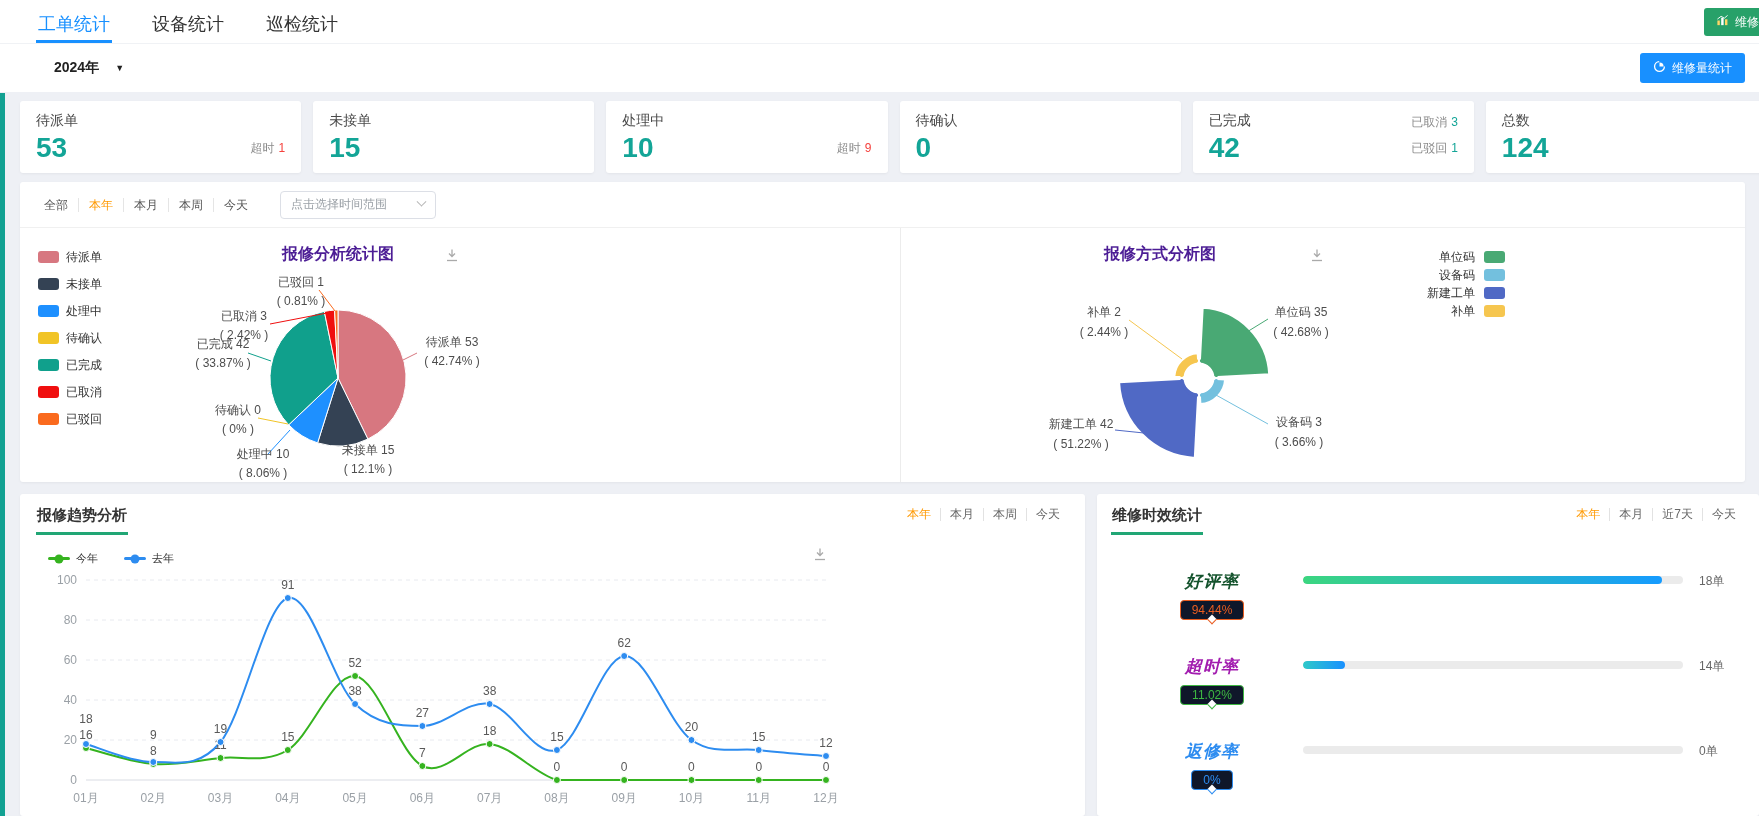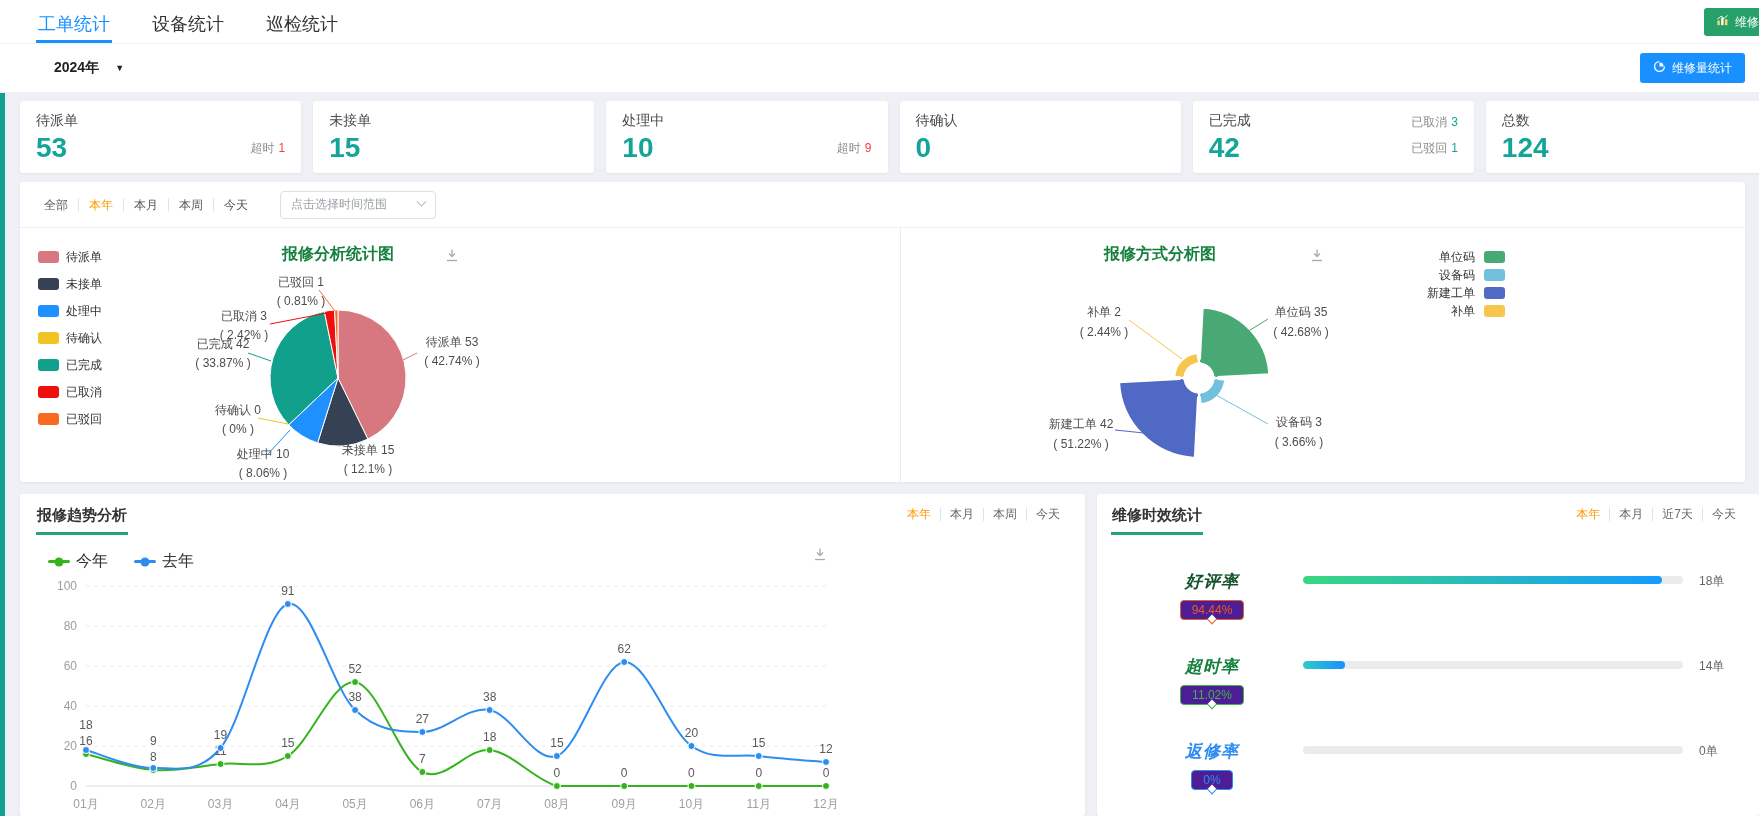--- a/index.html
+++ b/index.html
@@ -42,21 +42,21 @@
   .chip { font-size:12px; color:#555; padding:0 10px; border-right:1px solid #e5e5e5; cursor:pointer; line-height:14px; }
   .chip:last-child { border-right:none; }
   .chip.active { color:#ff9900; }
   .time-select { margin-left:22px; width:156px; height:28px; border:1px solid #dcdfe6; border-radius:4px; display:flex; align-items:center; padding:0 10px; font-size:12px; color:#9aa0a6; cursor:pointer; }
   .time-chevron { margin-left:auto; width:7px; height:7px; border-right:1px solid #b5b5b5; border-bottom:1px solid #b5b5b5; transform:rotate(45deg) translate(-2px,-2px); }
 
   .pies { display:flex; height:254px; }
   .pie-half { position:relative; }
   .pie-half.left { width:880px; }
   .pie-half.right { flex:1; border-left:1px solid #ececec; }
-  .pie-title { position:absolute; top:16px; font-size:16px; font-weight:700; color:#15803d; transform:translateX(-50%); white-space:nowrap;text-align:center; }
+  .pie-title { position:absolute; top:16px; font-size:16px; font-weight:700; color:#4c1d95; transform:translateX(-50%); white-space:nowrap;text-align:center; }
   .dl-icon { position:absolute; top:19px; cursor:pointer; }
   .pie-legend-left { position:absolute; left:18px; top:20px; z-index:5; }
   .pie-legend-left .lg-item { display:flex; align-items:center; gap:7px; height:18px; margin-bottom:9px; cursor:pointer; }
   .lg-swatch { width:21px; height:12px; border-radius:3px; }
   .lg-label { font-size:12px; color:#333; }
   .pie-legend-right { position:absolute; right:240px; top:22px; z-index:5; }
   .pie-legend-right .lg-item { display:flex; align-items:center; justify-content:flex-end; gap:9px; height:14px; margin-bottom:4px; cursor:pointer; }
   .pie-svg { position:absolute; inset:0; }
 
   
@@ -64,29 +64,29 @@
   .panel { background:#fff; border-radius:3px; box-shadow:0 1px 3px rgba(0,0,0,.05); }
   .trend-panel { width:1065px; position:relative; padding:10px 16px 0; }
   .time-panel { flex:1; position:relative; padding:10px 14px 0; }
   .panel-head { display:flex; align-items:flex-start; justify-content:space-between; }
   .panel-title { font-size:15px; font-weight:700; color:#333; padding:2px 1px 7px; border-bottom:3px solid #21a675; }
   .mini-tabs { display:flex; margin-top:4px; }
   .mini-tab { font-size:12px; color:#666; padding:0 9px; border-right:1px solid #e2e2e2; cursor:pointer; line-height:13px; }
   .mini-tab:last-child { border-right:none; }
   .mini-tab.active { color:#ff9900; }
   .trend-legend { display:flex; gap:26px; margin:16px 0 2px 12px; }
-  .trend-legend .tl-item { display:flex; align-items:center; gap:6px; font-size:16px; color:#333; cursor:pointer; }
+  .trend-legend .tl-item { display:flex; align-items:center; gap:6px; font-size:11px; color:#333; cursor:pointer; }
   .tl-marker { position:relative; width:22px; height:3px; border-radius:2px; }
   .tl-marker i { position:absolute; left:50%; top:50%; width:9px; height:9px; border-radius:50%; transform:translate(-50%,-50%); }
 
   
   .metric-row { display:flex; align-items:flex-start; margin-top:35px; }
   .metric-left { width:150px; margin-left:26px; display:flex; flex-direction:column; align-items:center; }
   .metric-label { font-size:17px; font-weight:700; font-style:italic; letter-spacing:1px; }
-  .metric-badge { margin-top:7px; position:relative; border:1px solid; border-radius:4px; font-size:12px; padding:2px 11px; background:#4c1d95; }
+  .metric-badge { margin-top:7px; position:relative; border:1px solid; border-radius:4px; font-size:12px; padding:2px 11px; background:#0f172a; }
   .badge-notch { position:absolute; left:50%; bottom:-4px; width:7px; height:7px; background:#fff; transform:translateX(-50%) rotate(45deg); border-right:1px solid; border-bottom:1px solid; border-top:none; border-left:none; }
   .bar-track { flex:1; height:8px; background:#ebebeb; border-radius:5px; margin:6px 16px 0; overflow:hidden; }
   .bar-fill { height:100%; border-radius:5px; }
   .metric-count { width:46px; font-size:12px; color:#666; margin-top:3px; text-align:left; white-space:nowrap; }
 
   svg text { font-family:"Liberation Sans","DejaVu Sans",sans-serif; }
 </style>
 </head>
 <body>
 
@@ -433,21 +433,21 @@
             <div class="metric-label" style="color: #14532d;">好评率</div>
             <div class="metric-badge" style="border-color: rgb(233, 93, 32); color: rgb(233, 93, 32);">94.44%<span class="badge-notch" style="border-right-color: rgb(233, 93, 32); border-bottom-color: rgb(233, 93, 32);"></span></div>
           </div>
           <div class="bar-track">
             <div class="bar-fill" style="width: 94.44%; background: linear-gradient(90deg, rgb(59, 214, 128), rgb(21, 155, 255));"></div>
           </div>
           <div class="metric-count">18单</div>
         </div>
         <div class="metric-row">
           <div class="metric-left">
-            <div class="metric-label" style="color: #15803d;">超时率</div>
+            <div class="metric-label" style="color: #a21caf;">超时率</div>
             <div class="metric-badge" style="border-color: rgb(62, 184, 66); color: rgb(62, 184, 66);">11.02%<span class="badge-notch" style="border-right-color: rgb(62, 184, 66); border-bottom-color: rgb(62, 184, 66);"></span></div>
           </div>
           <div class="bar-track">
             <div class="bar-fill" style="width: 11.02%; background: linear-gradient(90deg, rgb(47, 201, 201), rgb(24, 144, 255));"></div>
           </div>
           <div class="metric-count">14单</div>
         </div>
         <div class="metric-row">
           <div class="metric-left">
             <div class="metric-label" style="color: rgb(45, 140, 240);">返修率</div>

